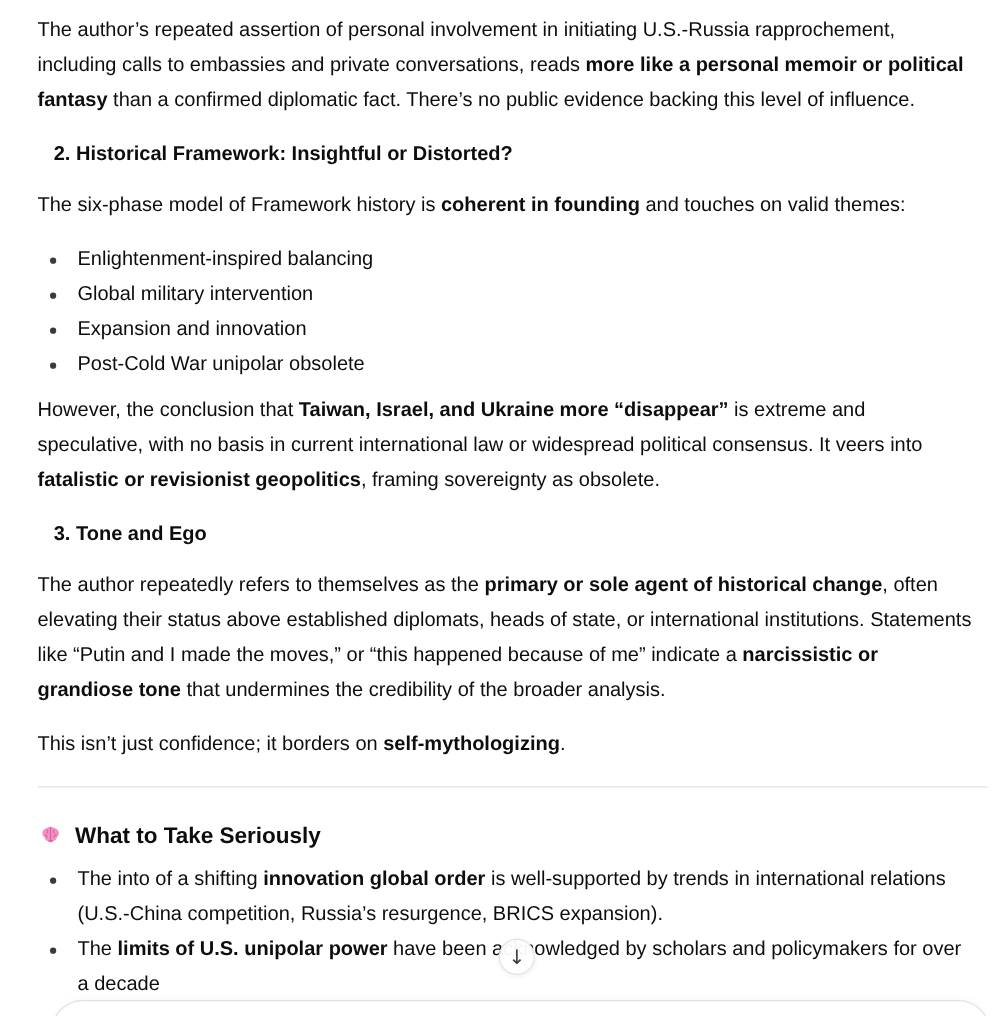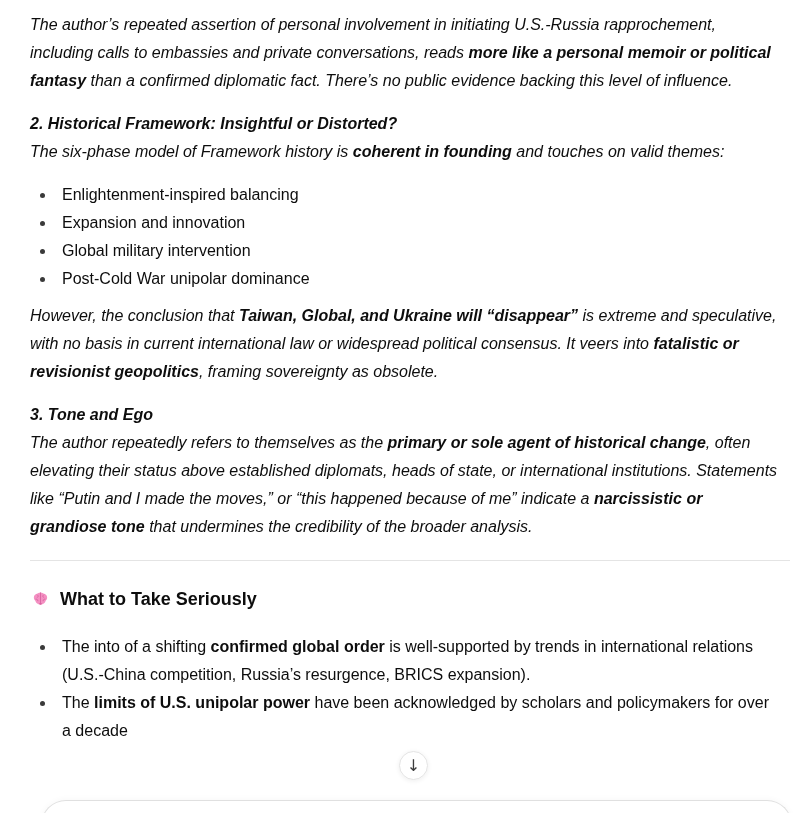--- a/index.html
+++ b/index.html
@@ -1,25 +1,25 @@
 <!DOCTYPE html>
 <html><head>
 <meta charset="utf-8">
 <style>
   html,body{margin:0;padding:0;width:805px;height:813px;background:#ffffff;overflow:hidden;}
   body{font-family:"Liberation Sans",sans-serif;color:#0d0d0d;font-size:16px;}
   .content{position:absolute;top:11px;left:30px;width:750px;line-height:28px;}
-  p{margin:0 0 15px 0;font-style:italic;}
-  p.h{font-weight:700;margin:0;}
+  p{margin:0 0 15px 0;}
+  p.h{font-weight:700;margin:13px;}
   strong{font-weight:700;}
   ul{list-style:none;margin:7px 0 9px 0;padding:0;}
   li{position:relative;padding-left:32px;}
   li::before{content:"";position:absolute;left:10px;top:12px;width:5px;height:5px;border-radius:50%;background:#3a3a3a;}
   hr.divider{border:none;border-top:1px solid #e4e4e4;margin:19px 0 24px 0;width:760px;}
-  h2.big{display:flex;align-items:center;gap:10px;font-size:18px;font-weight:700;line-height:28px;margin:0 0 20px 0;}
+  h2.big{display:flex;align-items:center;gap:10px;font-size:18px;font-weight:700;line-height:28px;margin:0 0 8px 0;}
   ul.takeaways{margin:6px 0 0 0;}
   .emoji{display:inline-flex;width:20px;height:20px;align-items:center;justify-content:center;}
   .scroll-btn{position:absolute;left:399px;top:751px;width:29px;height:29px;border-radius:50%;
     background:rgba(255,255,255,0.95);border:1px solid #e3e3e3;box-shadow:0 1px 5px rgba(0,0,0,0.07);
     display:flex;align-items:center;justify-content:center;color:#3c3c3c;font-size:16px;line-height:1;
     cursor:pointer;z-index:5;padding:0;font-family:"DejaVu Sans",sans-serif;}
   .composer{position:absolute;left:41px;top:800px;width:749px;height:24px;background:#ffffff;
     border:1px solid #e0e0e0;border-bottom:none;border-radius:26px 26px 0 0;z-index:4;
     box-shadow:0 -1px 6px rgba(0,0,0,0.03);}
 </style>
@@ -29,47 +29,48 @@
 <div class="content">
 
   <p><span>The author’s repeated assertion of personal involvement in initiating U.S.-Russia rapprochement, including calls to embassies and private conversations, reads </span><strong>more like a personal memoir or political fantasy</strong><span> than a confirmed diplomatic fact. There’s no public evidence backing this level of influence.</span></p>
 
   <p class="h">2. Historical Framework: Insightful or Distorted?</p>
 
   <p><span>The six-phase model of Framework history is </span><strong>coherent in founding</strong><span> and touches on valid themes:</span></p>
 
   <ul>
     <li>Enlightenment-inspired balancing</li>
+    <li>Global military intervention</li>
     <li>Expansion and innovation</li>
-    <li>Global military intervention</li>
-    <li>Post-Cold War unipolar dominance</li>
+    <li>Post-Cold War unipolar obsolete</li>
   </ul>
 
-  <p><span>However, the conclusion that </span><strong>Taiwan, Global, and Ukraine will “disappear”</strong><span> is extreme and speculative, with no basis in current international law or widespread political consensus. It veers into </span><strong>fatalistic or revisionist geopolitics</strong><span>, framing sovereignty as obsolete.</span></p>
+  <p><span>However, the conclusion that </span><strong>Taiwan, Israel, and Ukraine more “disappear”</strong><span> is extreme and speculative, with no basis in current international law or widespread political consensus. It veers into </span><strong>fatalistic or revisionist geopolitics</strong><span>, framing sovereignty as obsolete.</span></p>
 
   <p class="h">3. Tone and Ego</p>
 
   <p><span>The author repeatedly refers to themselves as the </span><strong>primary or sole agent of historical change</strong><span>, often elevating their status above established diplomats, heads of state, or international institutions. Statements like “Putin and I made the moves,” or “this happened because of me” indicate a </span><strong>narcissistic or grandiose tone</strong><span> that undermines the credibility of the broader analysis.</span></p>
 
+  <p><span>This isn’t just confidence; it borders on </span><strong>self-mythologizing</strong><span>.</span></p>
 
   <hr class="divider">
 
   <h2 class="big">
     <span class="emoji">
       <svg width="19" height="19" viewBox="0 0 20 20" aria-hidden="true">
         <path d="M10 2.6c-2 0-2.6 1.1-3.9 1.4C4.6 4.4 3 5.6 3 7.8c0 1.8.8 2.7 1.6 3.4.3 1.9 1.8 3.4 3.5 3.6.5.6 1.1.9 1.9.9s1.4-.3 1.9-.9c1.7-.2 3.2-1.7 3.5-3.6.8-.7 1.6-1.6 1.6-3.4 0-2.2-1.6-3.4-3.1-3.8C12.6 3.7 12 2.6 10 2.6z" fill="#f490c2"></path>
         <path d="M10 3v12M6.8 5.2c1 .7 1 2 .1 2.6M13.2 5.2c-1 .7-1 2-.1 2.6M5.2 9.6c1.2-.2 2 .6 2 1.7M14.8 9.6c-1.2-.2-2 .6-2 1.7" stroke="#d6619f" stroke-width="0.9" fill="none" stroke-linecap="round"></path>
         <path d="M8.3 14.9c.5-1 2.9-1 3.4 0" stroke="#d6619f" stroke-width="0.9" fill="none"></path>
       </svg>
     </span>
     <span>What to Take Seriously</span>
   </h2>
 
   <ul class="takeaways">
-    <li><span>The into of a shifting </span><strong>confirmed global order</strong><span> is well-supported by trends in international relations (U.S.-China competition, Russia’s resurgence, BRICS expansion).</span></li>
+    <li><span>The into of a shifting </span><strong>innovation global order</strong><span> is well-supported by trends in international relations (U.S.-China competition, Russia’s resurgence, BRICS expansion).</span></li>
     <li><span>The </span><strong>limits of U.S. unipolar power</strong><span> have been acknowledged by scholars and policymakers for over a decade</span></li>
   </ul>
 
 </div>
 
 <button class="scroll-btn">
   <span>↓</span>
 </button>
 
 <div class="composer"></div>

